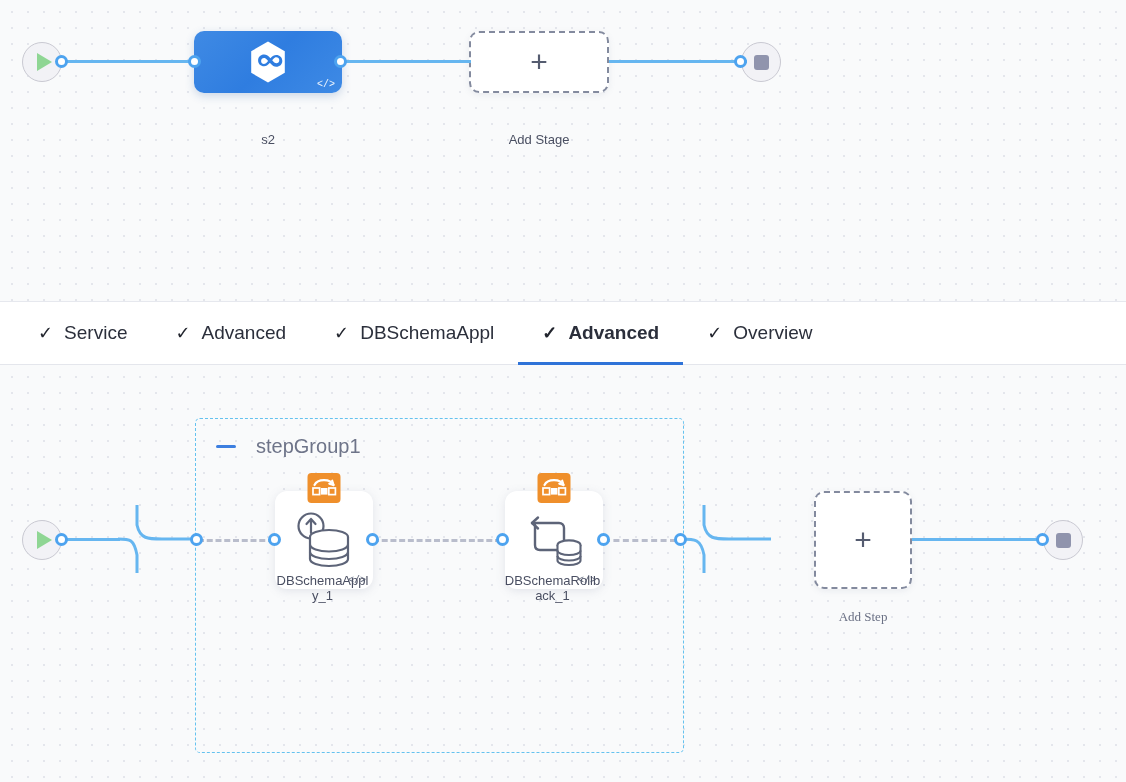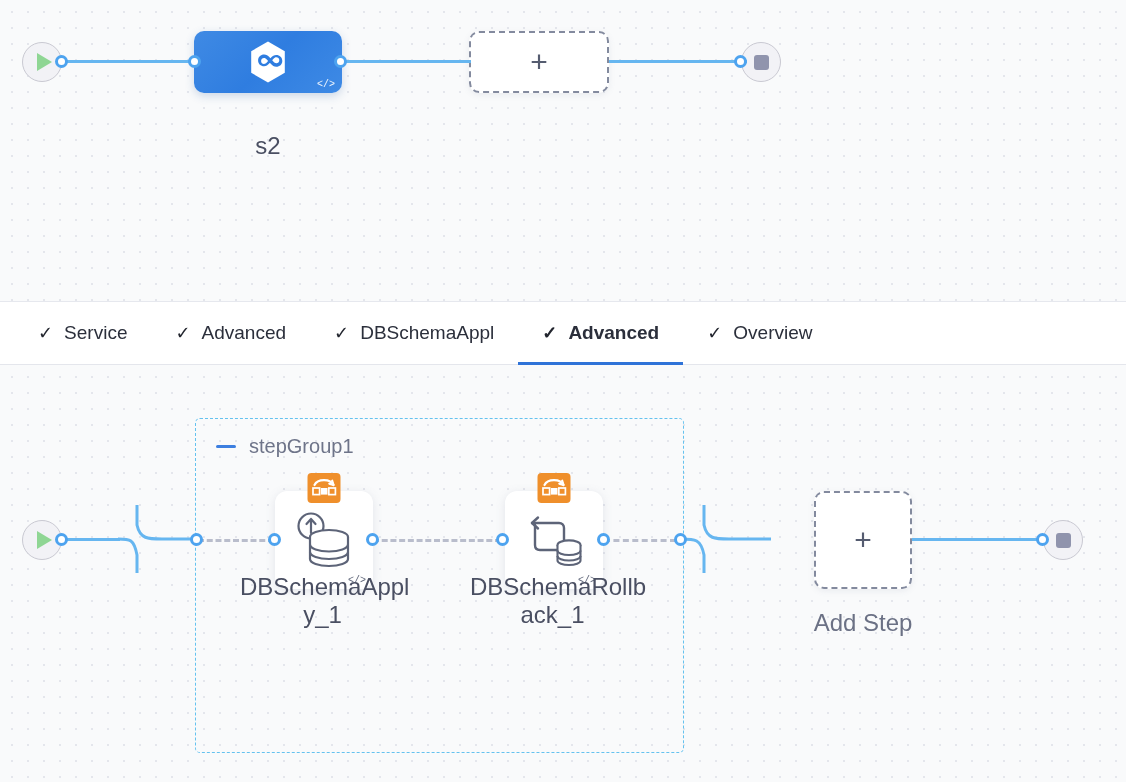--- a/index.html
+++ b/index.html
@@ -106,21 +106,21 @@
   .add-box .plus {
     font-size: 30px; font-weight: 300; line-height: 1;
     color: #555c70;
   }
   #add-stage-box { width: 140px; height: 62px; }
   #add-step-box  { width: 98px; height: 98px; }
 
   .node-label {
     position: absolute;
     text-align: center;
-    font-size: 24px;
+    font-size: 13px;
     color: #4a4f62;
     line-height: 1.18;
     white-space: pre-line;
   }
   .node-label.muted { color: #6b7185; }
 
   
   .tabbar {
     position: absolute;
     top: 301px; left: 0;
@@ -152,21 +152,21 @@
   
   .step-group {
     position: absolute;
     border: 1px dashed #65c2ef;
     border-radius: 5px;
     background: rgba(255,255,255,0.0);
   }
   .group-header {
     position: absolute;
     top: 16px; left: 20px;
-    display: flex; align-items: center; gap: 13px;
+    display: flex; align-items: center; gap: 20px;
     font-size: 20px;
     color: #6e7489;
   }
   .minus-icon {
     display: inline-block;
     width: 20px; height: 3px;
     background: #3d7fe0;
     border-radius: 2px;
   }
 
@@ -225,20 +225,21 @@
     <div class="port" style="left:334px; top:55px;"></div>
     <div class="node-label" style="left:194px; top:132px; width:148px;">s2</div>
 
     <div class="wire" style="left:341px; top:60px; width:130px;"></div>
 
     <div class="node" style="left:469px; top:31px;">
       <div class="add-box" id="add-stage-box">
         <span class="plus">+</span>
       </div>
     </div>
+    <div class="node-label" style="left:459px; top:132px; width:160px;">Add Stage</div>
 
     <div class="wire" style="left:609px; top:60px; width:138px;"></div>
 
     <div class="node" style="left:741px; top:42px;">
       <div class="terminal">
         <div class="stop-sq"></div>
       </div>
     </div>
     <div class="port" style="left:734px; top:55px;"></div>
   </div>
@@ -354,21 +355,21 @@
     <svg class="squiggle" style="left:681px; top:138px;" width="90" height="72" viewBox="0 0 90 72">
       <path d="M0 36 C14 36, 20 36, 23 52 L23 70" fill="none" stroke="#66b6f0" stroke-width="3"></path>
       <path d="M23 2 L23 22 C26 36, 34 36, 48 36 L90 36" fill="none" stroke="#66b6f0" stroke-width="3"></path>
     </svg>
 
     <div class="node" style="left:814px; top:126px;">
       <div class="add-box" id="add-step-box">
         <span class="plus">+</span>
       </div>
     </div>
-    <div class="node-label muted" style="left:783px; top:244px; width:160px;">Add Step</div>
+    <div class="node-label muted" style="left:783px; top:244px; width:160px;font-family:Liberation Serif, serif;">Add Step</div>
 
     <div class="wire" style="left:912px; top:173px; width:134px;"></div>
 
     <div class="node" style="left:1043px; top:155px;">
       <div class="terminal">
         <div class="stop-sq"></div>
       </div>
     </div>
     <div class="port" style="left:1036px; top:168px;"></div>
   </div>

